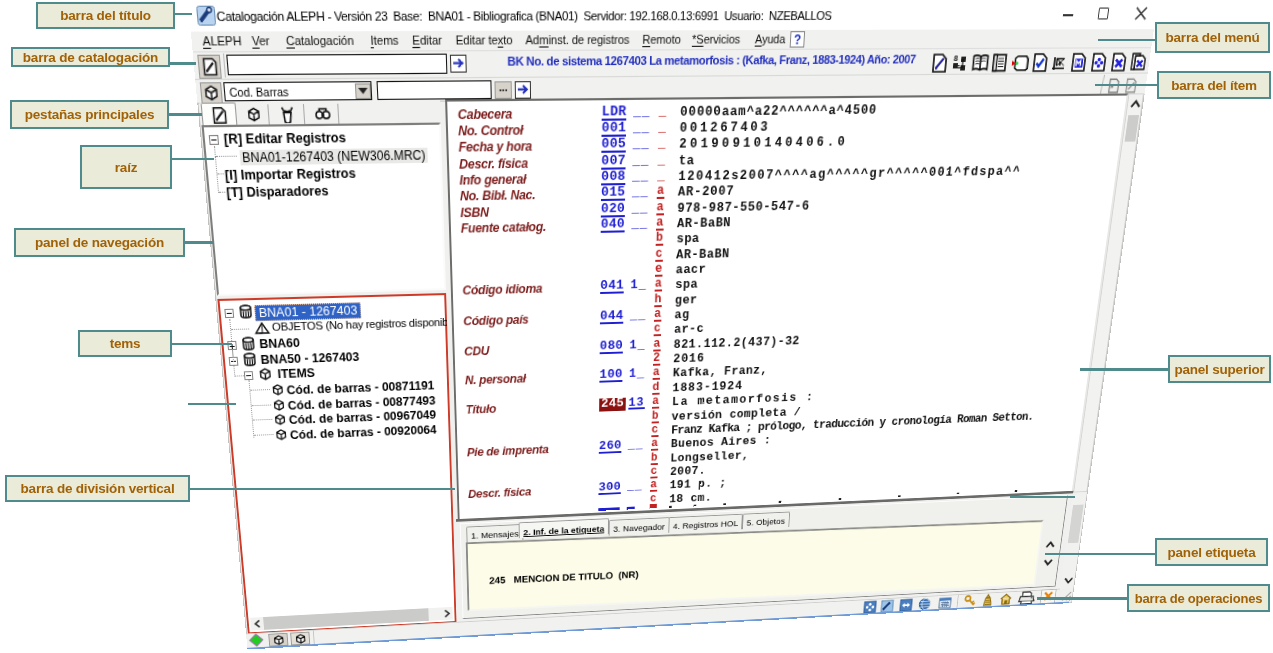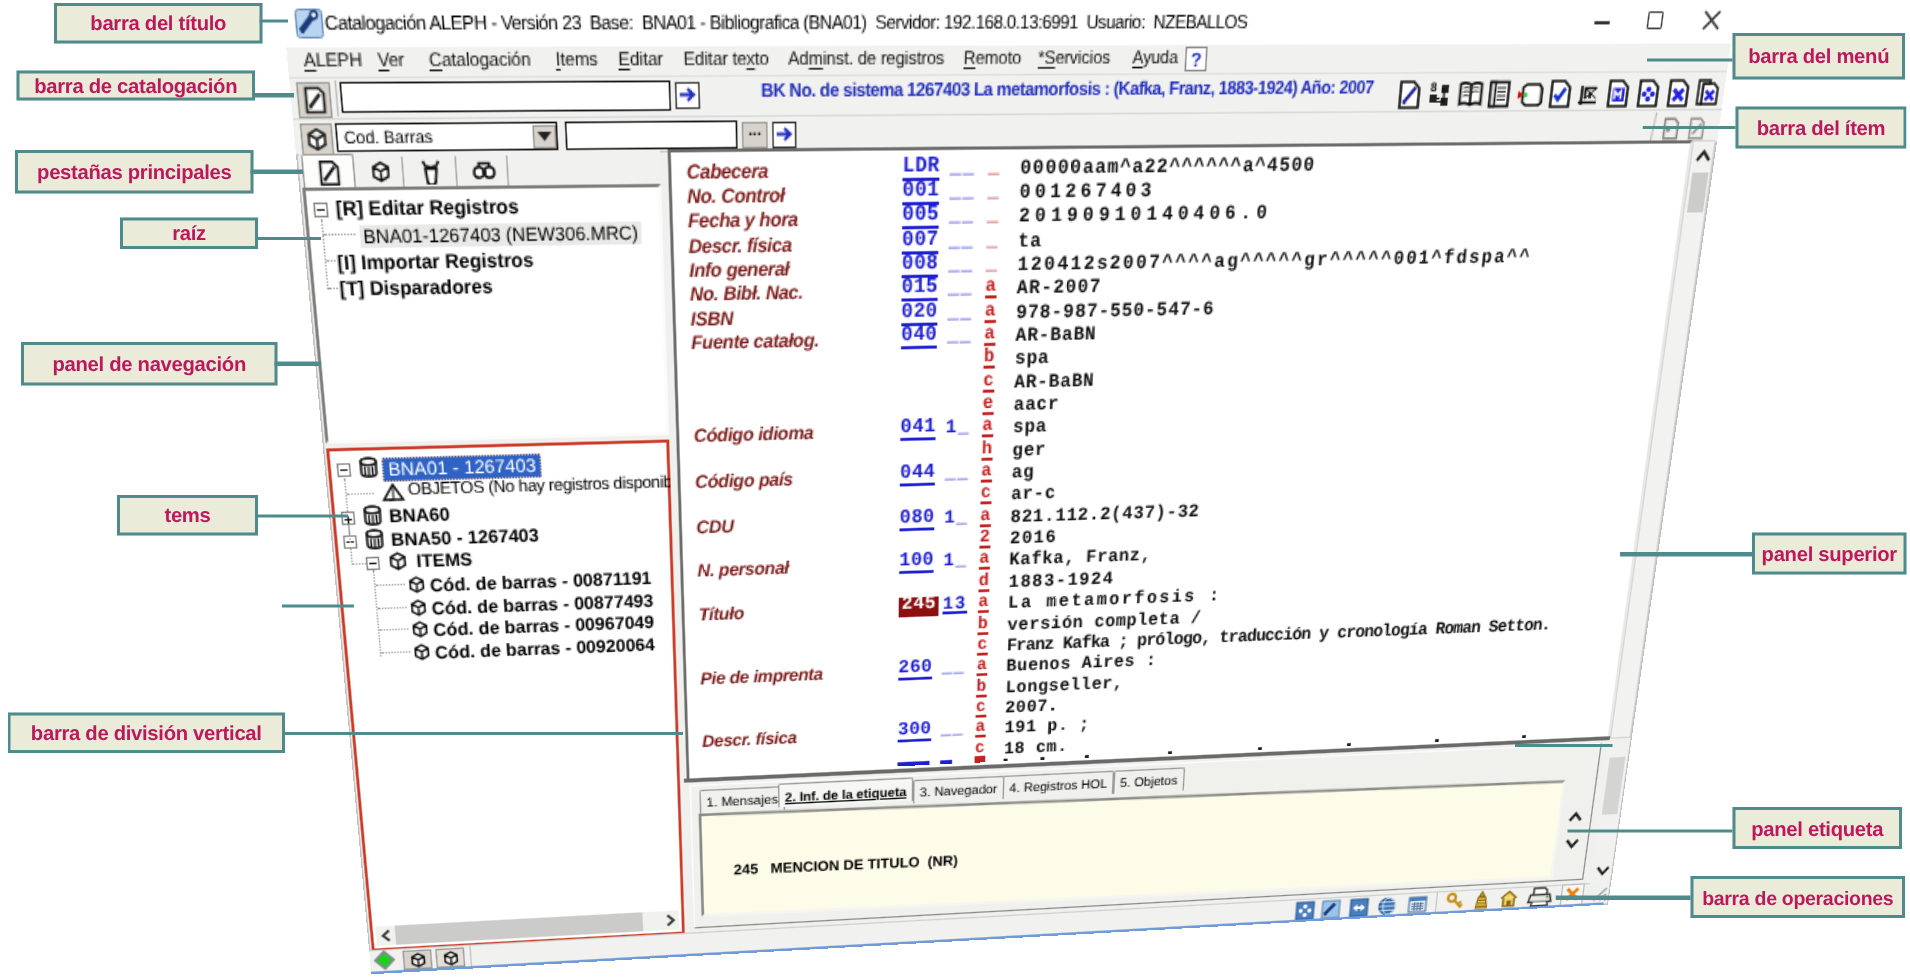--- a/index.html
+++ b/index.html
@@ -26,21 +26,21 @@
 #creambox{left:246px;top:538px;width:674px;height:80px;transform:skewY(0.55deg);transform-origin:0 50%;background:#fdfce8;border:2px solid;border-color:#8a8a88 #f5f5f3 #f5f5f3 #8a8a88}
 .treerow{position:absolute;white-space:nowrap;font-size:12px;color:#000}
 .exp{position:absolute;width:9px;height:9px;background:#fff;border:1px solid #848482;font-size:9px;line-height:7px;text-align:center;color:#111;font-weight:bold}
 
 .lab{position:absolute;font-size:12.5px;font-weight:bold;font-style:italic;color:#7c1d1c;white-space:nowrap;letter-spacing:-0.3px}
 .tag{position:absolute;font-family:"Liberation Mono",monospace;font-size:13.5px;font-weight:bold;color:#1e1ed2;border-bottom:2px solid #1e1ed2;line-height:12px;letter-spacing:.3px}
 .ind{position:absolute;font-family:"Liberation Mono",monospace;font-size:13px;font-weight:bold;color:#1e1ed2;line-height:12px;letter-spacing:1px}
 .sub{position:absolute;font-family:"Liberation Mono",monospace;font-size:12.5px;font-weight:bold;color:#c42222;border-bottom:2px solid #c42222;line-height:11px}
 .val{position:absolute;font-family:"Liberation Mono",monospace;font-size:12.8px;font-weight:bold;color:#111;white-space:nowrap;line-height:13px}
 
-.lbl{position:absolute;background:#ebebd9;border:2px solid #4f8b8d;color:#be185d;font-size:13.5px;font-weight:bold;text-align:left;display:flex;align-items:center;justify-content:center;letter-spacing:-0.2px}
+.lbl{position:absolute;background:#ebebd9;border:2px solid #4f8b8d;color:#a16207;font-size:13.5px;font-weight:bold;text-align:left;display:flex;align-items:center;justify-content:center;letter-spacing:-0.2px}
 .cline{position:absolute;background:#4f8b8d}
 .btab{position:absolute;height:18px;background:#f0f0ed;border:1px solid #999;border-bottom:none;font-size:9.8px;padding:4px 4px 0 4px;white-space:nowrap;border-radius:2px 2px 0 0}
 </style></head><body>
 <div id="stage">
 <div id="win">
   <div class="abs" id="titlebar"></div>
   <svg class="abs" style="left:7px;top:4px" width="17" height="17" viewBox="0 0 17 17">
         <rect x="0.5" y="0.5" width="16" height="16" rx="2" fill="#b8d4f0" stroke="#6b90b8"></rect>
         <path d="M3 13 L11 4" stroke="#1a3a7a" stroke-width="3.4"></path>
         <circle cx="11.6" cy="3.6" r="2.1" fill="#fff" stroke="#1a3a7a" stroke-width="1.4"></circle>
@@ -486,21 +486,21 @@
       </svg>
   <div class="abs" style="left:0px;top:646.5px;width:966px;height:2.6px;background:#6f9bd8"></div>
 </div>
 
 <div class="lbl" style="left:36px;top:2px;width:139px;height:27px">barra del título</div>
 <div class="cline" style="left:173px;top:12.5px;width:19px;height:2.5px"></div>
 <div class="lbl" style="left:11px;top:47px;width:159px;height:20px">barra de catalogación</div>
 <div class="cline" style="left:168px;top:62px;width:28px;height:2.5px"></div>
 <div class="lbl" style="left:10px;top:100px;width:159px;height:29px">pestañas principales</div>
 <div class="cline" style="left:167px;top:113px;width:35px;height:2.5px"></div>
-<div class="lbl" style="left:80px;top:145px;width:92px;height:21px">raíz</div>
+<div class="lbl" style="left:80px;top:145px;width:92px;height:44px">raíz</div>
 <div class="cline" style="left:170px;top:157.5px;width:44px;height:2.5px"></div>
 <div class="lbl" style="left:14px;top:228px;width:171px;height:29px">panel de navegación</div>
 <div class="cline" style="left:183px;top:241px;width:31px;height:2.5px"></div>
 <div class="lbl" style="left:78px;top:330px;width:94px;height:27px">tems</div>
 <div class="cline" style="left:170px;top:342.5px;width:62px;height:2.5px"></div>
 <div class="cline" style="left:188px;top:402.5px;width:48px;height:2.5px"></div>
 <div class="lbl" style="left:5px;top:475px;width:185px;height:27px">barra de división vertical</div>
 <div class="cline" style="left:188px;top:487.5px;width:267px;height:2.5px"></div>
 <div class="lbl" style="left:1155px;top:22px;width:115px;height:31px">barra del menú</div>
 <div class="cline" style="left:1098px;top:38.5px;width:57px;height:2.5px"></div>

